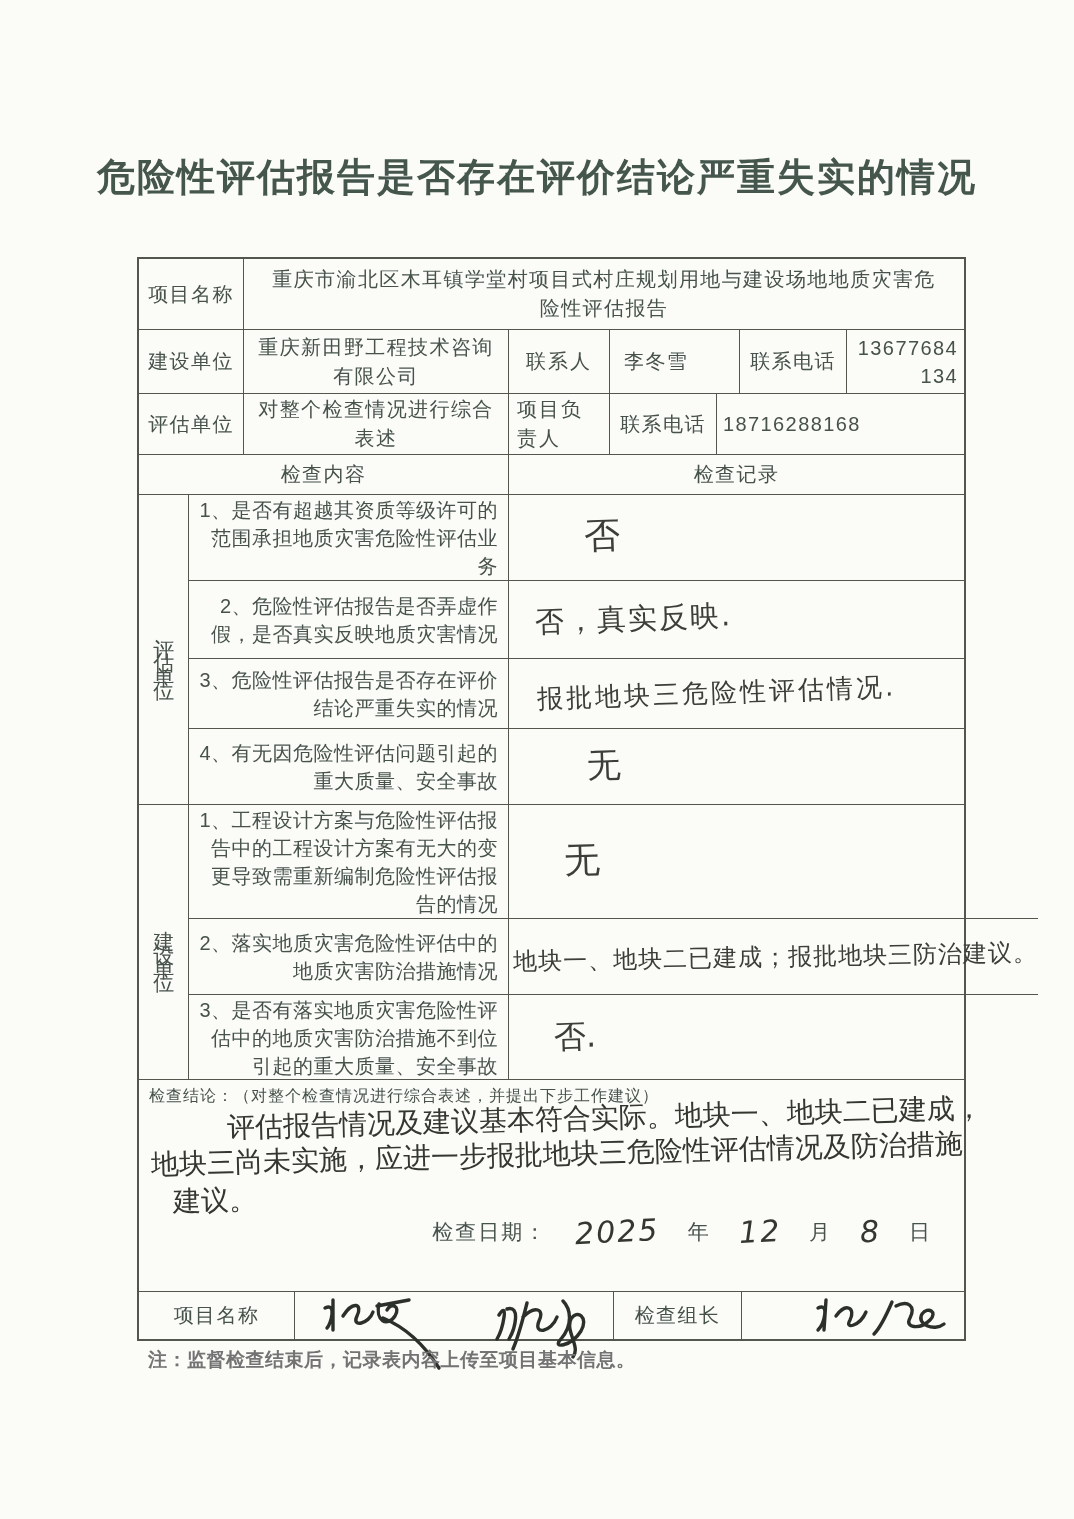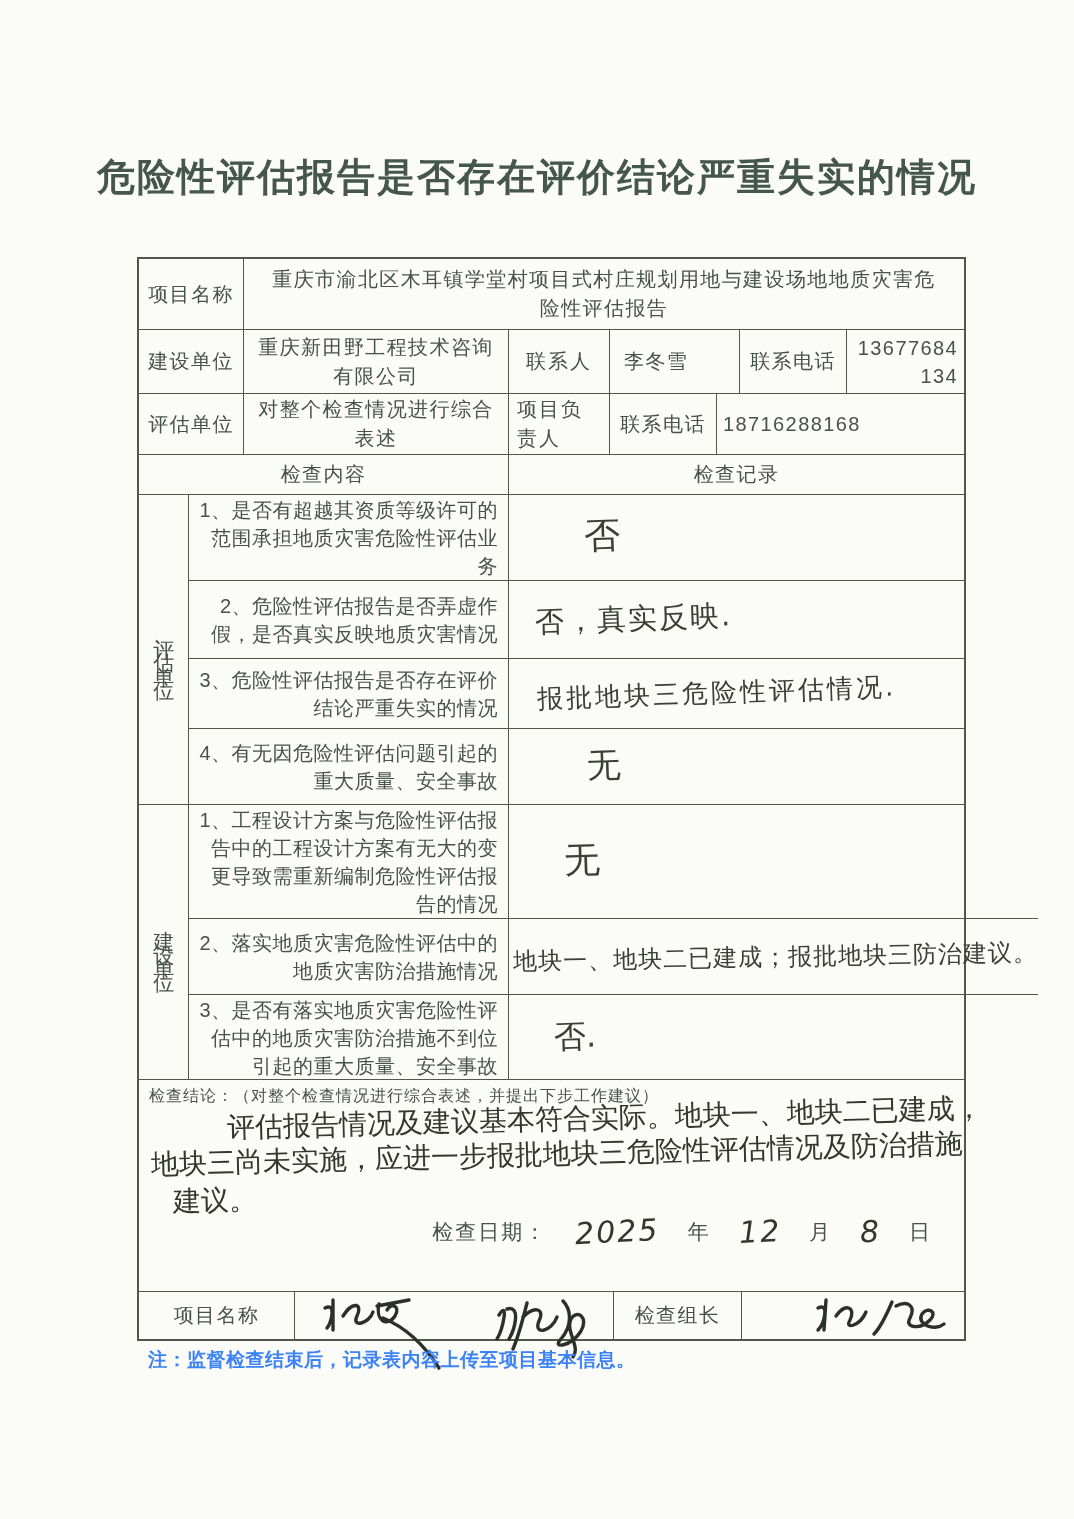--- a/index.html
+++ b/index.html
@@ -115,21 +115,21 @@
     font-style:italic;font-size:30px;color:#33372f;
     transform:rotate(-3deg);display:inline-block;
   }
   
   .sig-cell{position:relative;justify-content:flex-start;overflow:visible;}
   .sig{overflow:visible;}
   .sig path{fill:none;stroke:#2c302a;stroke-width:3.4;stroke-linecap:round;stroke-linejoin:round;}
   
   .footnote{
     position:absolute;left:148px;top:1347px;
-    font-size:19px;font-weight:700;color:#3b82f6;
+    font-size:19px;font-weight:700;color:#737373;
     letter-spacing:0.5px;
   }
 </style>
 </head>
 <body>
 
 <div class="page">
 
   <div class="doc-title">危险性评估报告是否存在评价结论严重失实的情况</div>
 

